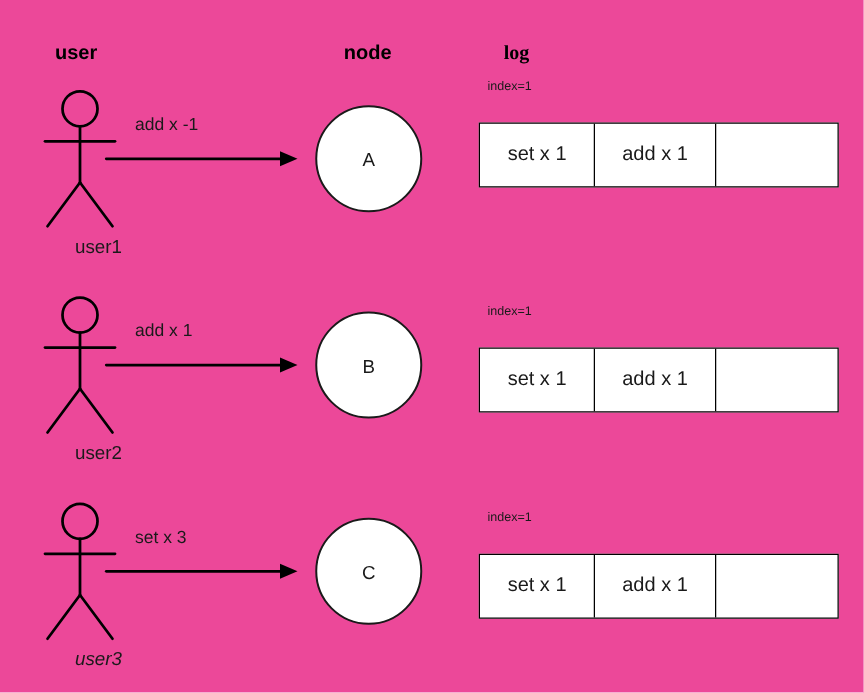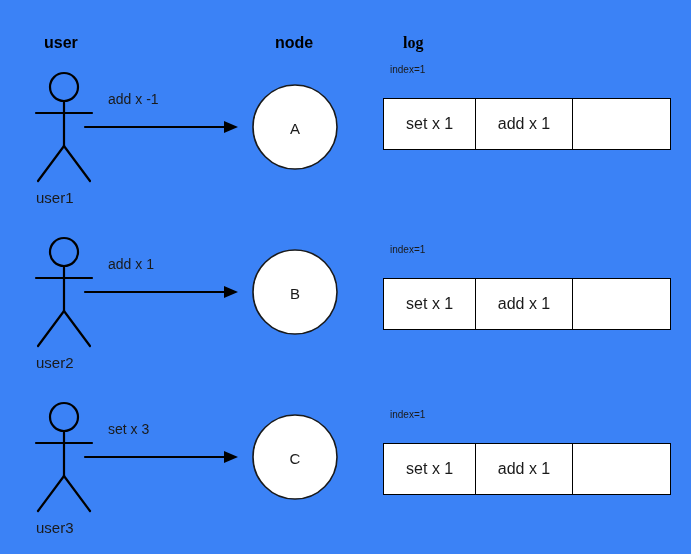--- a/index.html
+++ b/index.html
@@ -8,21 +8,21 @@
     background: #ffffff;
   }
   body {
     font-family: "Liberation Sans", sans-serif;
     color: #000000;
   }
   #canvas {
     position: relative;
     width: 691px;
     height: 554px;
-    background: #3b82f6;
+    background: #ec4899;
     overflow: hidden;
   }
   .col-header {
     position: absolute;
     font-size: 16px;
     font-weight: bold;
     color: #000000;
     white-space: nowrap;
     line-height: 1;
   }
@@ -30,20 +30,21 @@
     position: absolute;
     left: 0;
     overflow: visible;
   }
   .actor-label {
     position: absolute;
     font-size: 15px;
     color: #1a1a1a;
     white-space: nowrap;
     line-height: 1;
+    margin-left: 24px;
   }
   .edge-label {
     position: absolute;
     font-size: 14px;
     color: #1a1a1a;
     white-space: nowrap;
     line-height: 1;
   }
   .node-label {
     position: absolute;
@@ -157,21 +158,21 @@
         <line x1="64" y1="76" x2="38" y2="111"></line>
         <line x1="64" y1="76" x2="90" y2="111"></line>
         <line x1="85" y1="57" x2="232" y2="57"></line>
       </g>
       <polygon points="238,57 224,51 224,63" fill="#000000" stroke="none"></polygon>
       <circle cx="295" cy="57" r="42" fill="#ffffff" stroke="#1a1a1a" stroke-width="1.6"></circle>
     </svg>
 
     <div class="edge-label" style="left:108px; top:22px;">set x 3</div>
     <div class="node-label" style="left:275px; top:120px; width:40px; transform:translateY(-69px);">C</div>
-    <div class="actor-label" style="left:36px; top:120px;">user3</div>
+    <div class="actor-label" style="left:36px; top:120px;font-style:italic;">user3</div>
 
     <div class="index-label" style="left:390px; top:10px;">index=1</div>
 
     <div class="log-table" style="left:383px; top:43px; width:288px; height:52px;">
       <div class="log-cell" style="width:93px;">set x 1</div>
       <div class="log-cell" style="width:97px;">add x 1</div>
       <div class="log-cell" style="width:98px;"></div>
     </div>
   </div>
 

